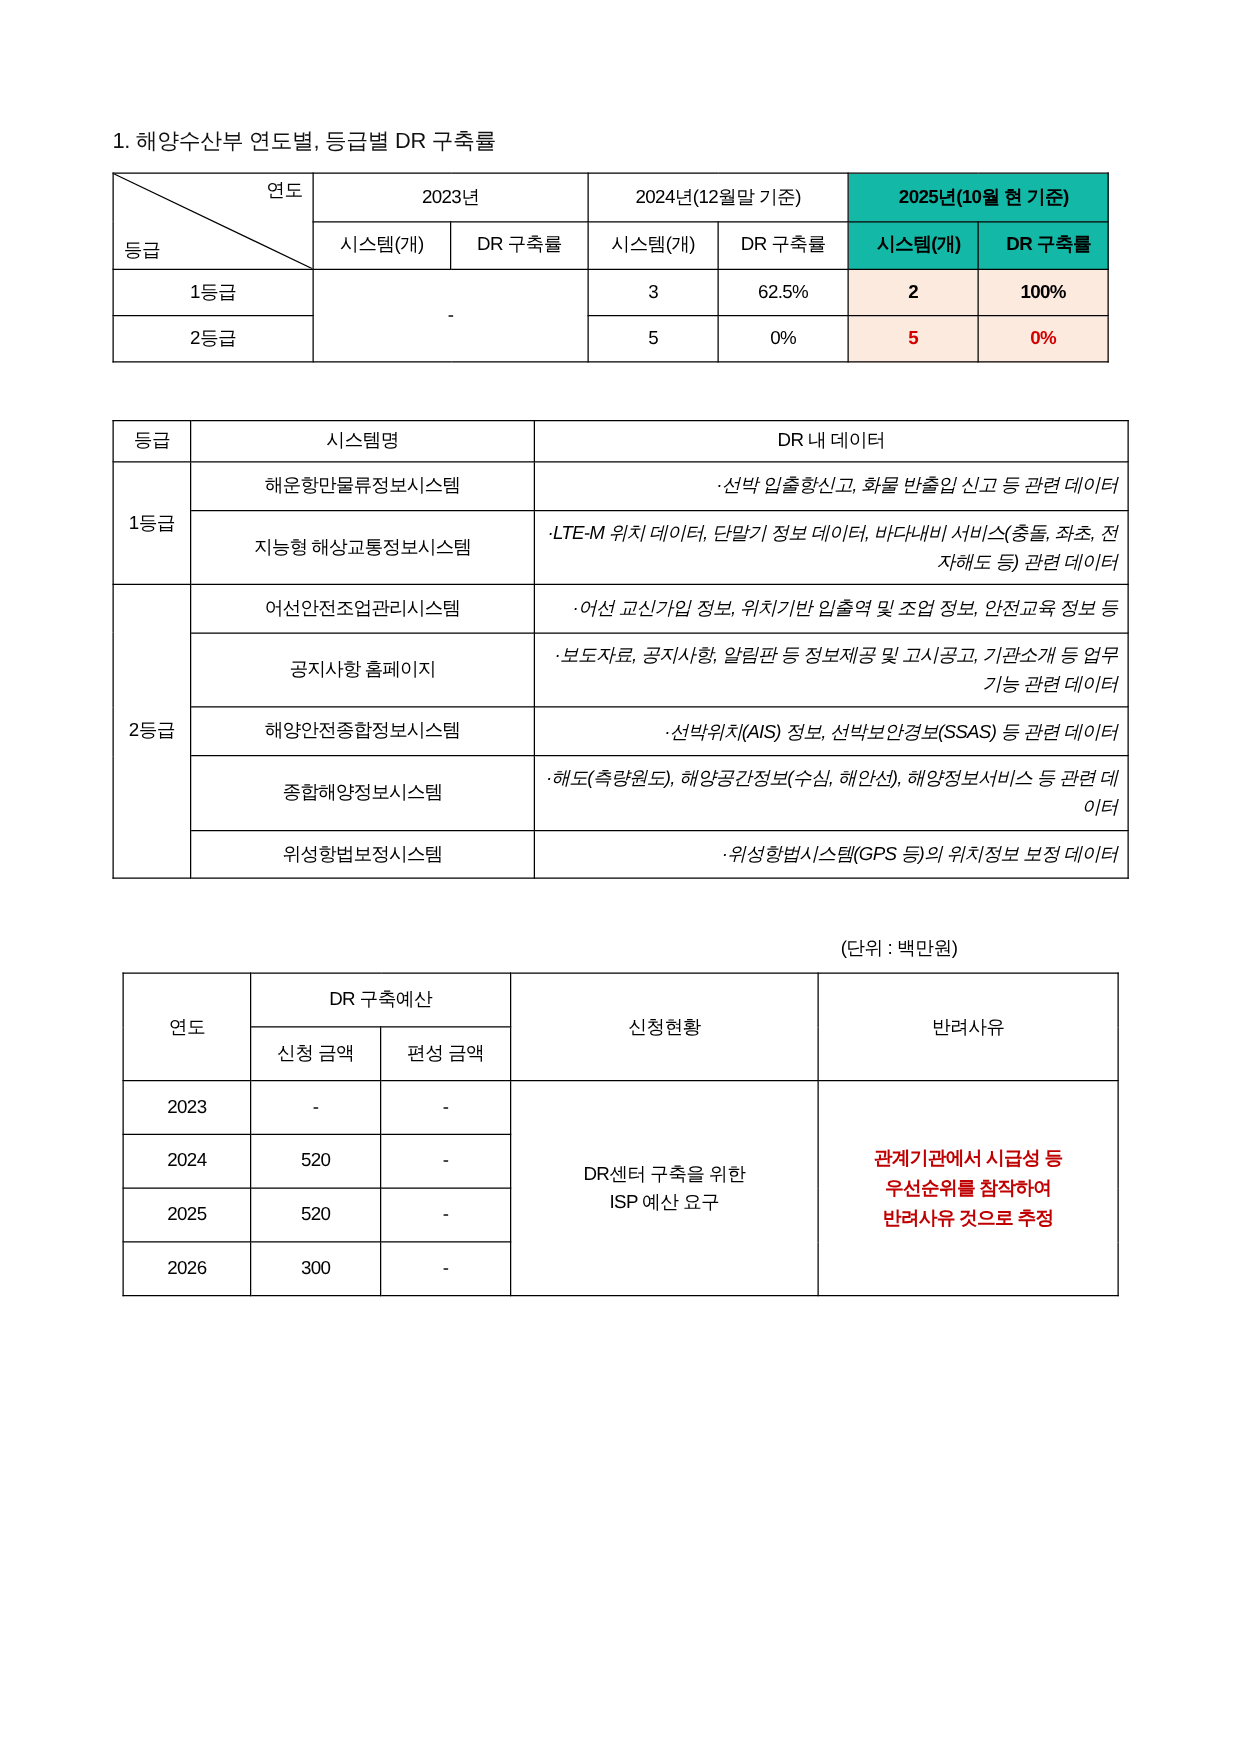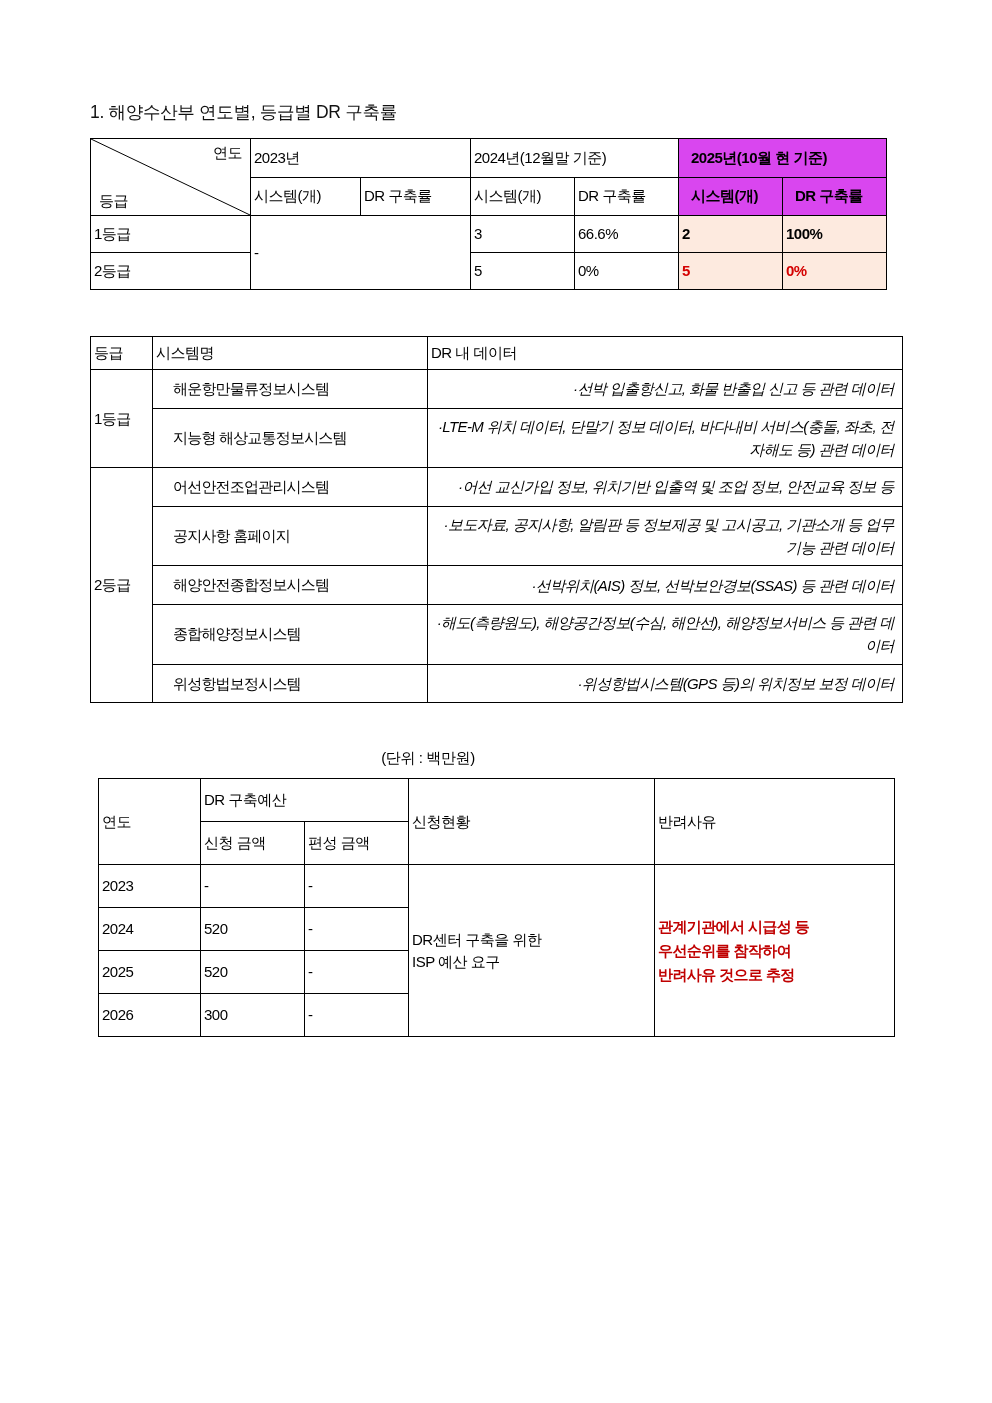--- a/index.html
+++ b/index.html
@@ -33,21 +33,21 @@
     border-collapse: collapse;
     width: 100%;
     table-layout: fixed;
   }
   td, th {
     border: 1px solid #000;
     font-weight: normal;
     font-size: 15px;
     font-family: "Liberation Sans", sans-serif;
     letter-spacing: -0.5px;
-    text-align: left;
+    text-align: center;
     vertical-align: middle;
     padding: 4px 3px;
     line-height: 1.45;
   }
   
   #t1 { width: 100%; }
   #t1 td { height: 28px; }
   .diag-cell {
     position: relative;
     height: 76px !important;
@@ -63,21 +63,21 @@
     top: 3px;
     font-size: 15px;
   }
   .diag-cell .lbl-bottom {
     position: absolute;
     left: 8px;
     bottom: 3px;
     font-size: 15px;
   }
   .hl-head {
-    background: #d946ef;
+    background: #14b8a6;
     font-weight: bold;
     padding-left: 12px;
   }
   .hl-cell {
     background: #fdeadf;
   }
   .red { color: #d40000; font-weight: bold; }
   .bold { font-weight: bold; }
 
   
@@ -88,21 +88,21 @@
     line-height: 1.55;
     letter-spacing: -0.6px;
     font-style: italic;
   }
   #t2 td.sysname { padding: 8px 20px; letter-spacing: -0.8px;}
   #t2 td.grade { width: 62px; }
   #t2 td.head { font-size: 15px; padding: 5px 3px; }
 
   
   .unit-note {
-    text-align: center;
+    text-align: right;
     font-size: 15px;
     font-family: "Liberation Sans", sans-serif;
     letter-spacing: -0.4px;
     margin: 0 12px 10px 0;
   }
   #t3wrap { padding: 0 8px; }
   #t3 td { height: 34px; }
   #t3 td.reason {
     color: #c00000;
     font-weight: bold;
@@ -146,21 +146,21 @@
         <td>DR 구축률</td>
         <td>시스템(개)</td>
         <td>DR 구축률</td>
         <td class="hl-head">시스템(개)</td>
         <td class="hl-head">DR 구축률</td>
       </tr>
       <tr>
         <td>1등급</td>
         <td colspan="2" rowspan="2">-</td>
         <td>3</td>
-        <td>66.6%</td>
+        <td>62.5%</td>
         <td class="hl-cell bold">2</td>
         <td class="hl-cell bold">100%</td>
       </tr>
       <tr>
         <td>2등급</td>
         <td>5</td>
         <td>0%</td>
         <td class="hl-cell red">5</td>
         <td class="hl-cell red">0%</td>
       </tr>

